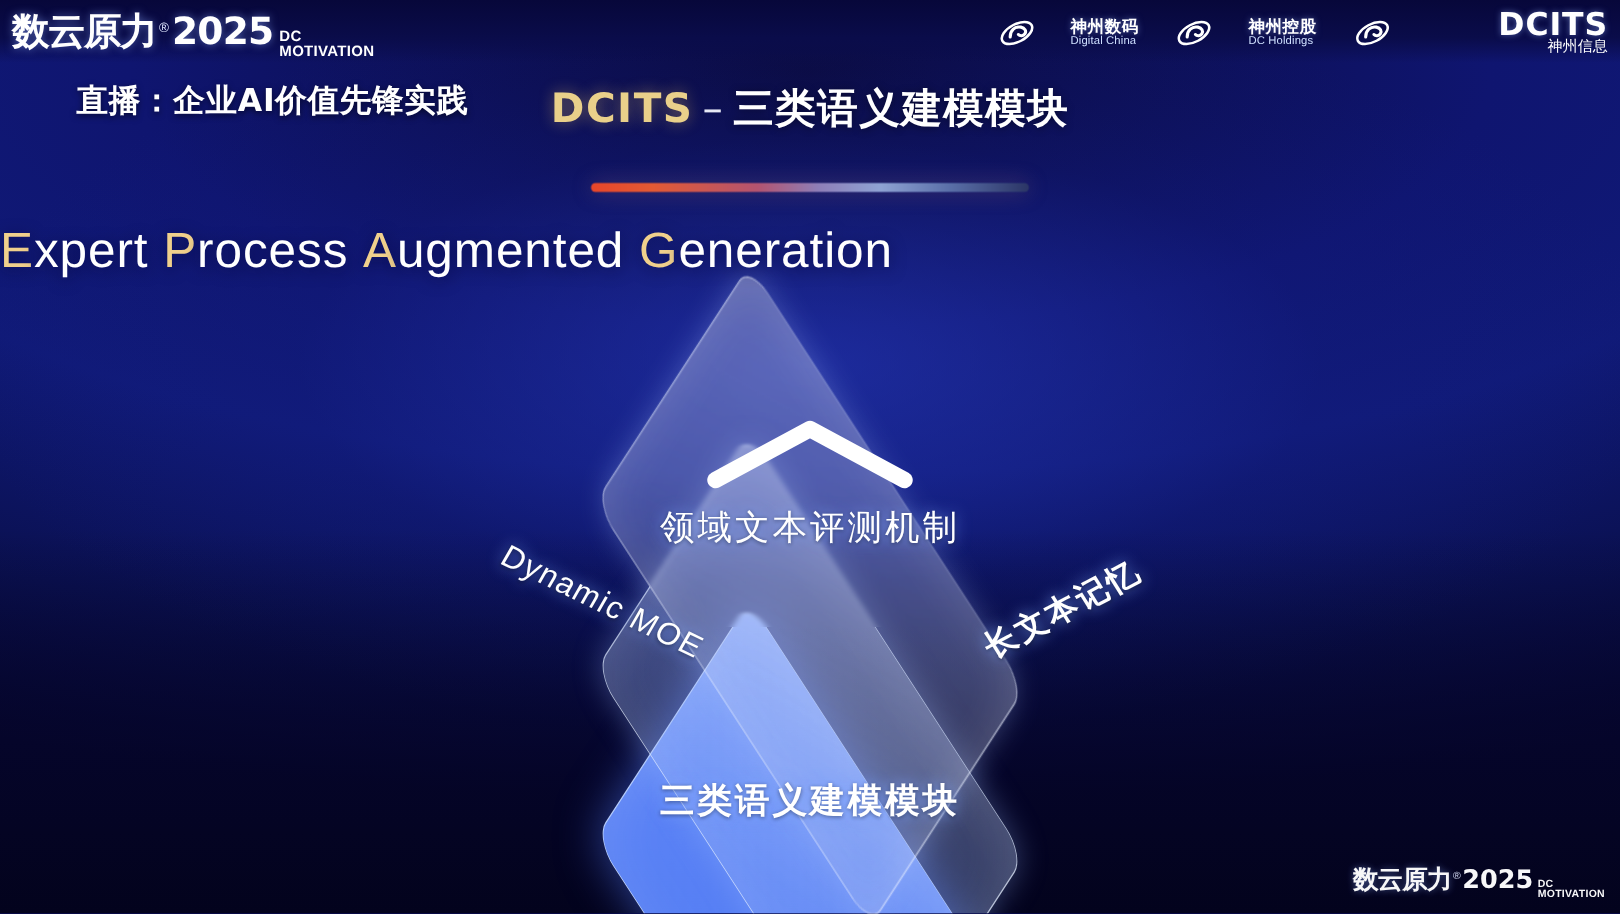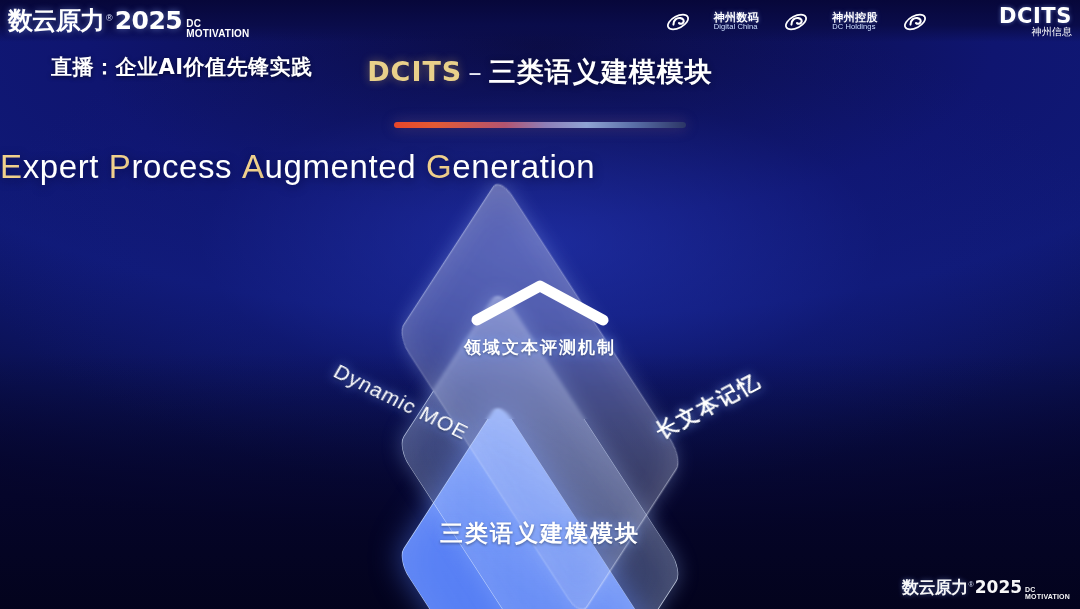--- a/index.html
+++ b/index.html
@@ -141,21 +141,21 @@
     width:142px; height:52px; z-index:7; pointer-events:none;
   }
 
   .lbl{
     position:absolute; z-index:8; white-space:nowrap;
     font-family:"DejaVu Sans", sans-serif; color:#ffffff;
     text-shadow:0 0 10px rgba(120,160,255,.85), 0 1px 3px rgba(0,0,0,.55);
   }
   .lbl-top{
     left:50%; top:104px; transform:translateX(-50%);
-    font-size:17px; font-weight:bold; letter-spacing:2px;
+    font-size:23px; font-weight:normal; letter-spacing:2px;
   }
   .lbl-bot{
     left:50%; top:286px; transform:translateX(-50%);
     font-size:23px; font-weight:bold; letter-spacing:2px;
   }
   .lbl-left{
     left:48px; top:158px;
     transform:rotate(26deg) skew(-4deg,0deg);
     font-size:21px; font-weight:normal; letter-spacing:1px;
     font-family:"Liberation Sans", sans-serif;

